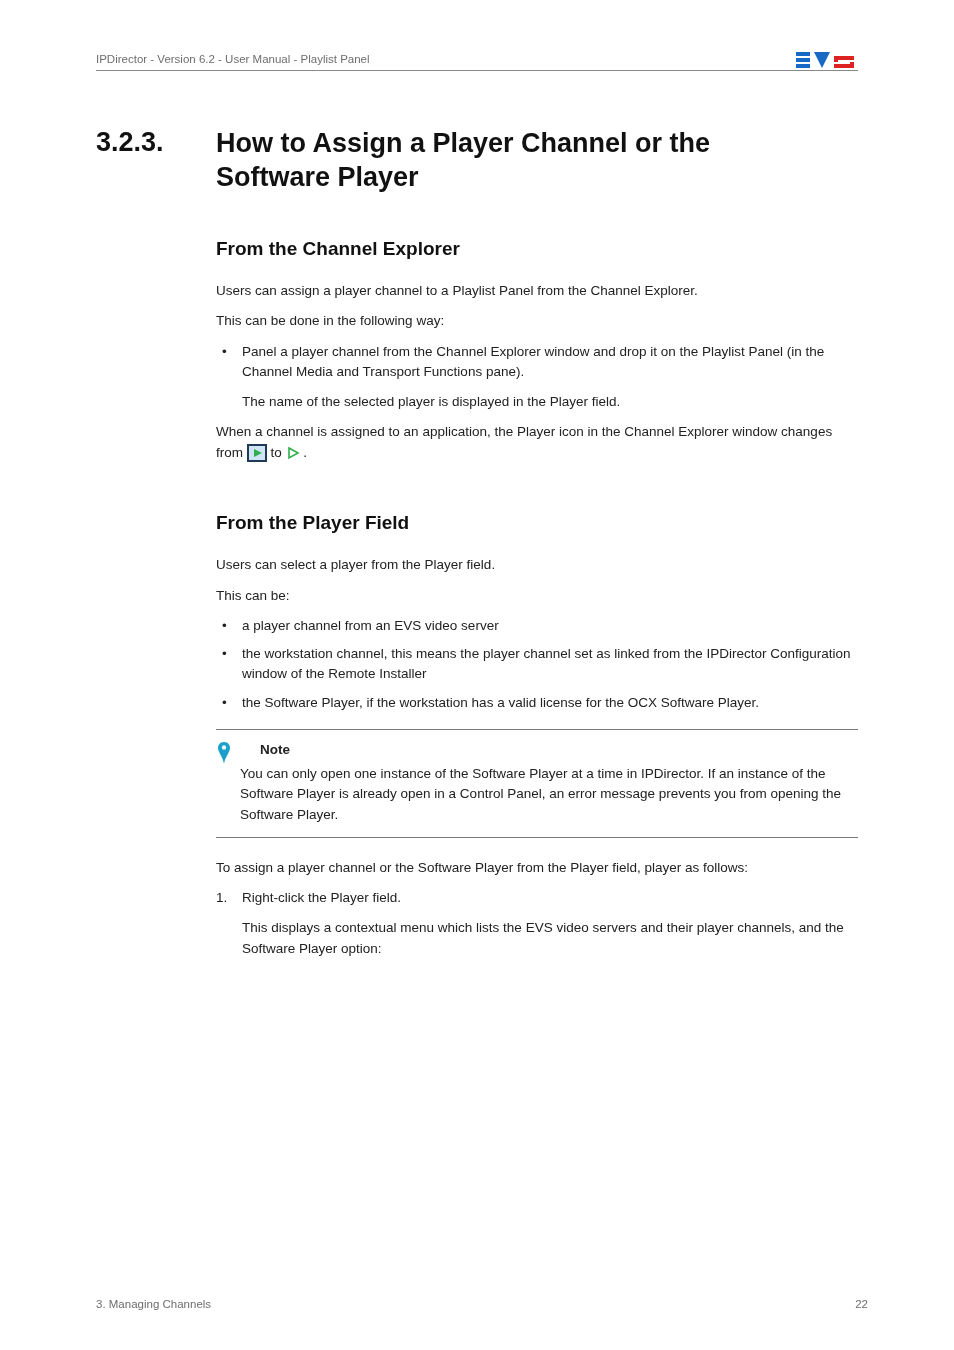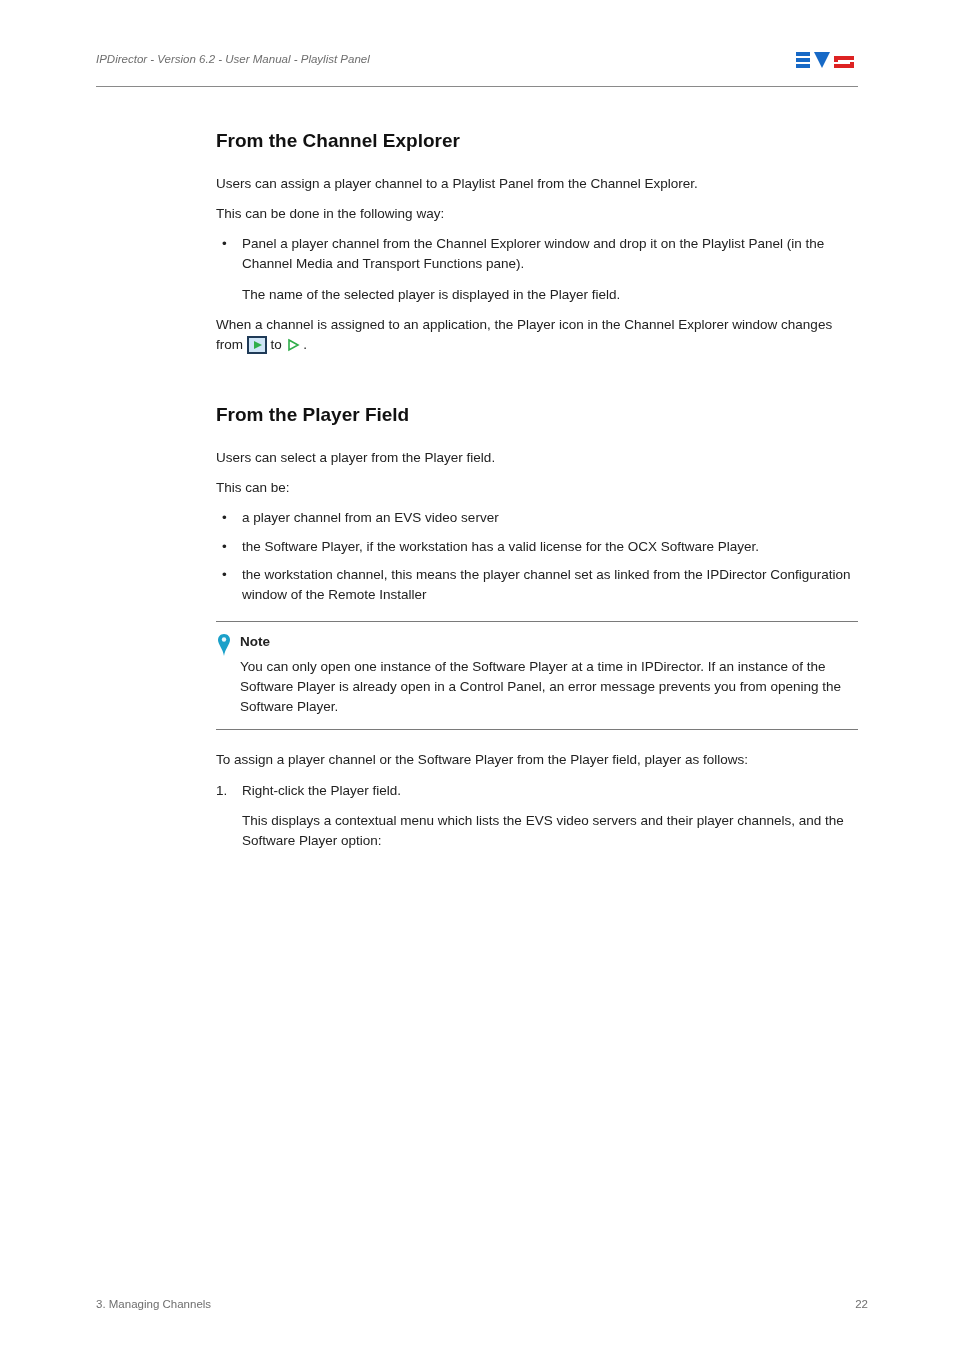--- a/index.html
+++ b/index.html
@@ -1,40 +1,40 @@
 <!DOCTYPE html>
 <html><head>
 <meta charset="utf-8">
 <style>
   * { box-sizing: border-box; margin: 0; padding: 0; }
   html, body { width: 954px; height: 1350px; background: #fff; font-family: Arial, Helvetica, sans-serif; color: #222; }
   .page { position: relative; width: 954px; height: 1350px; padding: 48px 96px 48px 96px; }
   .rule-top { border-top: 1px solid #8a8a8a; margin-bottom: 6px; }
-  .header-row { display: flex; justify-content: space-between; align-items: center; font-size: 11.5px; color: #6e6e6e; margin-bottom: 16px; font-style: italic; }
+  .header-row { display: flex; justify-content: space-between; align-items: center; font-size: 11.5px; color: #6e6e6e; margin-bottom: 0; }
   .header-left { }
   .logo { width: 62px; height: 22px; }
   .logo svg { display: block; }
   .h1-row { display: flex; align-items: flex-start; margin-top: 56px; }
   .h1-num { font-size: 27px; font-weight: 700; color: #111; width: 120px; flex-shrink: 0; }
   .h1-title { font-size: 27px; font-weight: 700; color: #111; line-height: 1.25; }
   .content { margin-left: 120px; margin-top: 40px; }
   .h2 { font-size: 19px; font-weight: 700; color: #111; margin-bottom: 18px; }
   .body { font-size: 13.5px; line-height: 1.5; color: #222; }
   .para { margin-bottom: 10px; }
   ul.bullets { list-style: none; padding-left: 0; margin-bottom: 10px; }
   ul.bullets > li { position: relative; padding-left: 26px; margin-bottom: 8px; }
   ul.bullets > li::before { content: "•"; position: absolute; left: 6px; top: 0; }
   .sub-indent { margin-left: 26px; margin-bottom: 10px; }
   .icon-inline { display: inline-block; vertical-align: middle; }
   .icon-play-boxed { width: 20px; height: 18px; }
   .icon-play-tri { width: 14px; height: 14px; }
   .note-block { border-top: 1px solid #7a7a7a; border-bottom: 1px solid #7a7a7a; padding: 10px 0 12px 0; margin-top: 16px; margin-bottom: 20px; display: flex; }
   .note-icon { width: 18px; flex-shrink: 0; margin-right: 6px; margin-top: 2px; }
   .note-text { flex: 1; }
-  .note-title { font-weight: 700; font-size: 13.5px; margin-bottom: 4px; }
+  .note-title { font-weight: 700; font-size: 13.5px; margin-bottom: 4px; margin-left: 20px; }
   ol.numbered { list-style: none; padding-left: 0; }
   ol.numbered > li { position: relative; padding-left: 26px; margin-bottom: 10px; }
   ol.numbered > li .num { position: absolute; left: 0; top: 0; }
   .footer { position: absolute; bottom: 40px; left: 96px; right: 86px; display: flex; justify-content: space-between; font-size: 11.5px; color: #6e6e6e; }
   .section-gap-lg { height: 36px; }
   b { font-weight: 400; }
 </style>
 </head>
 <body>
 
@@ -47,20 +47,27 @@
         <rect x="0" y="4" width="14" height="4" fill="#1769c6"></rect>
         <rect x="0" y="10" width="14" height="4" fill="#1769c6"></rect>
         <rect x="0" y="16" width="14" height="4" fill="#1769c6"></rect>
         <polygon points="18,4 34,4 26,20" fill="#1769c6"></polygon>
         <path d="M38 8 h20 v4 h-16 v2 h16 v6 h-20 v-4 h16 v-2 h-16 z" fill="#d22"></path>
       </svg>
     </div>
   </div>
   <div class="rule-top"></div>
 
+  <div class="h1-row">
+    <div class="h1-num">3.2.3.</div>
+    <div class="h1-title">
+      <span>How to Assign a Player Channel or the</span><br>
+      <span>Software Player</span>
+    </div>
+  </div>
 
   <div class="content body">
 
     <div class="h2">From the Channel Explorer</div>
 
     <div class="para">Users can assign a player channel to a Playlist Panel from the Channel Explorer.</div>
     <div class="para">This can be done in the following way:</div>
 
     <ul class="bullets">
       <li><span>Panel a player channel from the Channel Explorer window and drop it on the Playlist Panel (in the Channel Media and Transport Functions pane).</span></li>
@@ -93,24 +100,24 @@
     <div class="h2">From the Player Field</div>
 
     <div class="para">
       <span>Users can select a player from the </span><b>Player</b><span> field.</span>
     </div>
 
     <div class="para">This can be:</div>
 
     <ul class="bullets">
       <li><span>a player channel from an EVS video server</span></li>
-      <li><span>the Software Player, if the workstation has a valid license for the OCX Software Player.</span></li>
       <li>
         <span>the workstation channel, this means the player channel set as </span><b>linked</b><span> from the IPDirector Configuration window of the Remote Installer</span>
       </li>
+      <li><span>the Software Player, if the workstation has a valid license for the OCX Software Player.</span></li>
     </ul>
 
     <div class="note-block">
       <div class="note-icon">
         <svg viewBox="0 0 16 22" width="16" height="22">
           <path d="M8 0 C12 0 14 3 14 6 C14 10 9 15 8 22 C7 15 2 10 2 6 C2 3 4 0 8 0 Z" fill="#1aa0c9"></path>
           <circle cx="8" cy="5.5" r="2.2" fill="#e7f6fb"></circle>
         </svg>
       </div>
       <div class="note-text">

